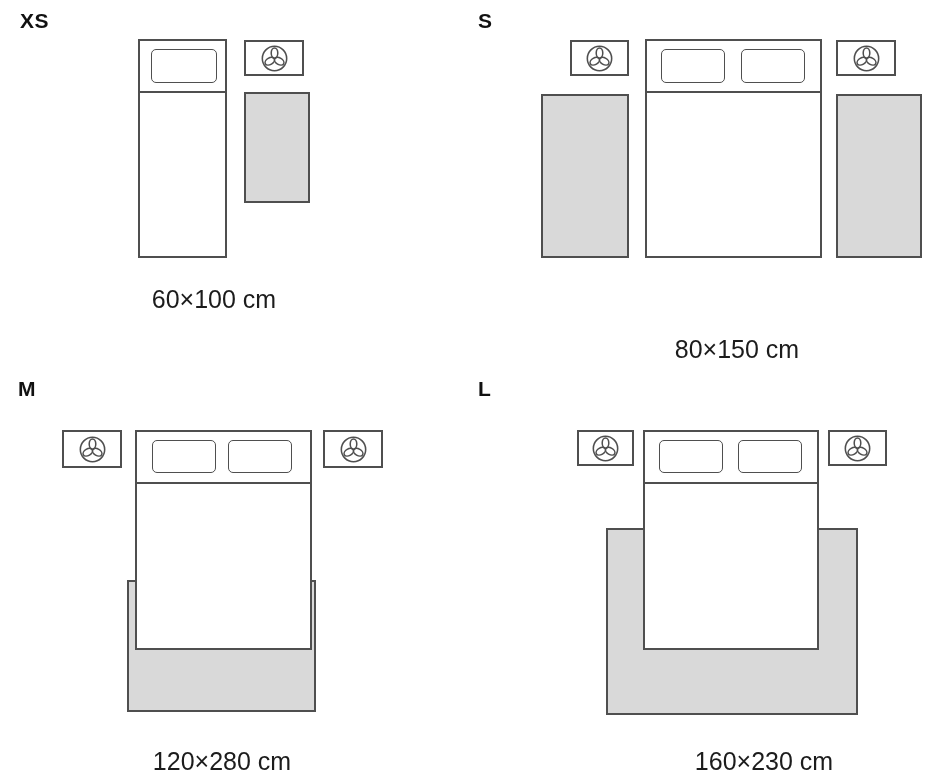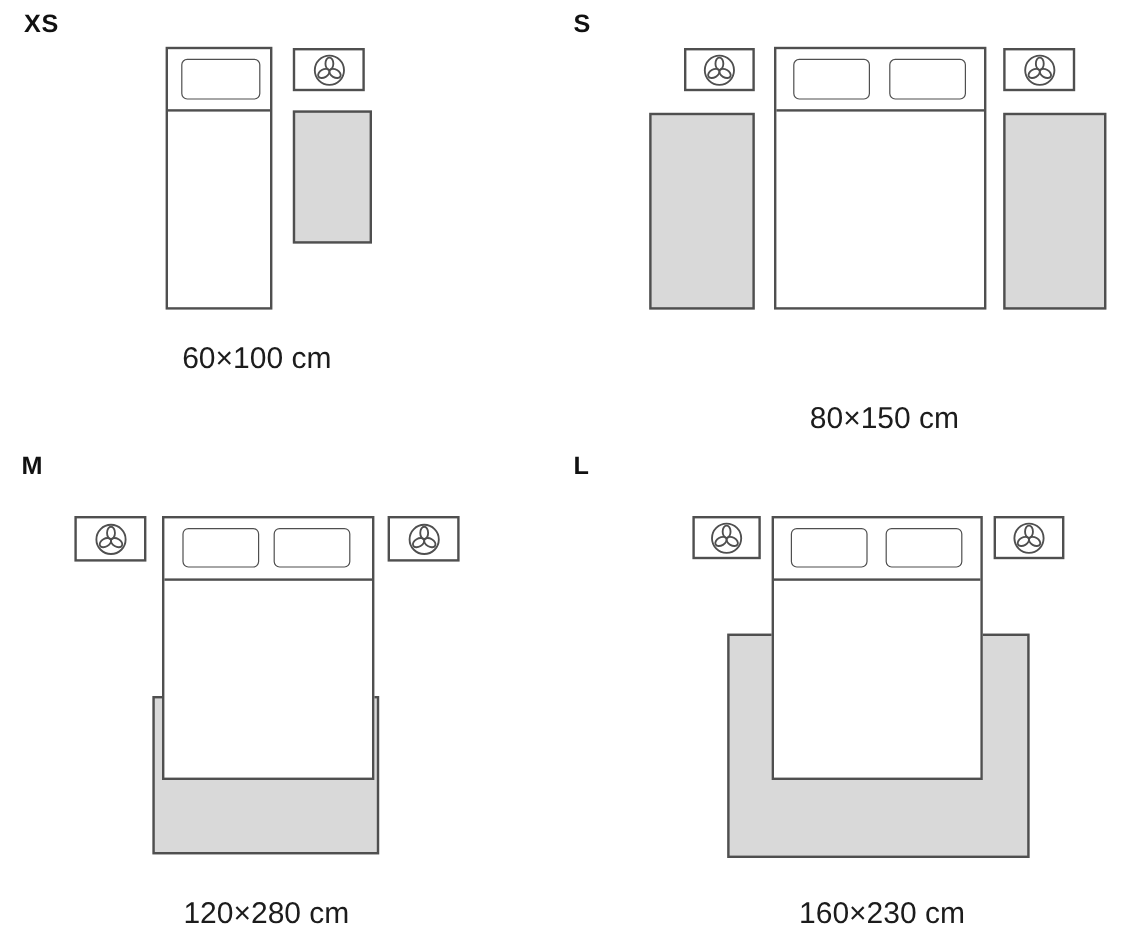--- a/index.html
+++ b/index.html
@@ -75,21 +75,21 @@
   .m-cap{left:72px;top:747px;width:300px;}
 
   
   .l-label{left:478px;top:376px;}
   .l-ns-left{left:577px;top:430px;width:57px;height:36px;}
   .l-rug{left:606px;top:528px;width:252px;height:187px;}
   .l-bed{left:643px;top:430px;width:176px;height:220px;}
   .l-bed .pillow-1{left:14px;top:8px;width:64px;height:33px;}
   .l-bed .pillow-2{left:93px;top:8px;width:64px;height:33px;}
   .l-ns-right{left:828px;top:430px;width:59px;height:36px;}
-  .l-cap{left:585px;top:747px;width:300px;}
+  .l-cap{left:614px;top:747px;width:300px;}
 </style>
 </head>
 <body>
 
 <div class="canvas">
 
   <h2 class="size-label xs-label">XS</h2>
 
   <div class="bed xs-bed">
     <div class="headboard">

